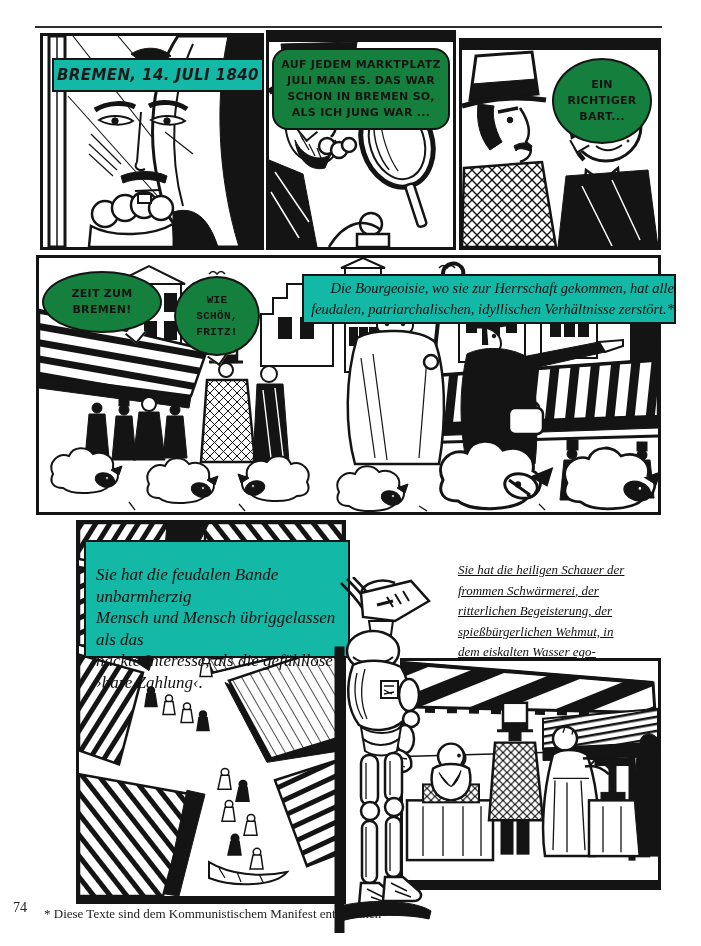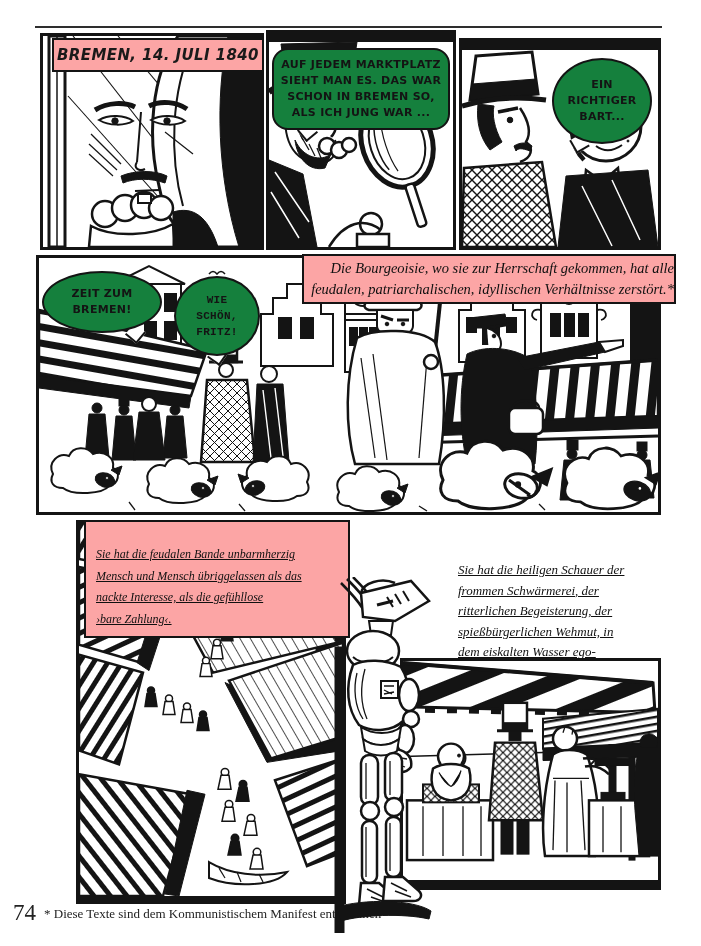--- a/index.html
+++ b/index.html
@@ -2,41 +2,41 @@
 <html><head>
 <meta charset="utf-8">
 <style>
   html,body{margin:0;padding:0;background:#fff;}
   #comic-page{position:relative;width:701px;height:946px;background:#fff;overflow:hidden;
     font-family:"DejaVu Sans",sans-serif;color:#141414;}
   .hairline{position:absolute;left:35px;top:26px;width:627px;border-top:2px solid #2e2e2e;}
   .panel{position:absolute;background:#fff;border:3px solid #141414;box-sizing:border-box;overflow:hidden;}
   .panel svg{display:block;width:100%;height:100%;}
   .thicktop{border-top:12px solid #141414;}
-  .caption-box{position:absolute;background:#fca5a5;border:2px solid #141414;box-sizing:border-box;z-index:5;}
+  .caption-box{position:absolute;background:#14b8a6;border:2px solid #141414;box-sizing:border-box;z-index:5;margin-top:20px;}
   .lettering{font-weight:bold;letter-spacing:.4px;color:#1a1a1a;}
   .serif-cap{font-family:"Liberation Serif","DejaVu Serif",serif;font-style:italic;color:#101010;}
   .bubble{position:absolute;background:#15803d;border:2.5px solid #141414;z-index:6;display:flex;
     flex-direction:column;align-items:center;justify-content:center;text-align:center;box-sizing:border-box;}
   .bubble .ln{font-size:11px;line-height:16px;font-weight:bold;letter-spacing:.3px;white-space:nowrap;}
   .tail{position:absolute;width:13px;height:13px;background:#fff;z-index:5;
     border-left:2.5px solid #141414;border-bottom:2.5px solid #141414;}
   .narr .ln{display:block;}
   #loc-caption{left:52px;top:38px;width:212px;height:34px;display:flex;align-items:center;justify-content:center;
     font-size:15px;font-style:italic;}
   #bubble-marktplatz{left:272px;top:48px;width:178px;height:82px;border-radius:16px;}
   #bubble-bart{left:552px;top:58px;width:100px;height:86px;border-radius:50%;}
   #cap-bourgeoisie{left:302px;top:254px;width:374px;height:50px;display:flex;flex-direction:column;
     align-items:flex-end;justify-content:center;font-size:14.5px;line-height:21px;}
   #bubble-zeit{left:42px;top:271px;width:120px;height:62px;border-radius:50%;}
   #bubble-wie{left:174px;top:276px;width:86px;height:80px;border-radius:50%;font-family:Liberation Mono, monospace;}
-  #cap-bande{left:84px;top:520px;width:266px;height:118px;padding:22px 10px;font-size:12px;line-height:21.5px;text-decoration:underline;}
+  #cap-bande{left:84px;top:520px;width:266px;height:118px;padding:22px 10px;font-size:17px;line-height:21.5px;}
   #text-schauer{position:absolute;left:458px;top:560px;width:215px;font-size:13px;line-height:20.5px;z-index:4;text-decoration:underline;}
   #knight{position:absolute;left:333px;top:577px;width:102px;height:356px;z-index:7;}
-  #page-number{position:absolute;left:13px;top:900px;font-family:"Liberation Serif",serif;font-size:23px;color:#222;}
+  #page-number{position:absolute;left:13px;top:900px;font-family:"Liberation Serif",serif;font-size:14px;color:#222;}
   #footnote{position:absolute;left:44px;top:906px;font-family:"Liberation Serif",serif;font-size:13px;color:#222;}
 </style>
 </head>
 <body>
 
 <div id="comic-page">
   <div class="hairline"></div>
 
   <div class="panel" style="left:40px;top:33px;width:224px;height:217px;">
     <svg viewBox="0 0 218 211" preserveAspectRatio="none">
@@ -116,21 +116,21 @@
         <circle cx="102" cy="182" r="11" fill="#fff" stroke-width="2.5"></circle>
         <rect x="88" y="192" width="32" height="13" fill="#fff" stroke-width="2.5"></rect>
         <path d="M0,118 L34,132 L48,205 L0,205 Z" fill="#141414"></path>
         <path d="M6,130 L40,180 M2,150 L30,196" stroke="#fff" stroke-width="1.5"></path>
         <path d="M60,205 C75,180 95,175 112,188" fill="none" stroke-width="2.5"></path>
       </g>
     </svg>
   </div>
   <div class="bubble" id="bubble-marktplatz">
     <span class="ln">AUF JEDEM MARKTPLATZ</span>
-    <span class="ln">SIEHT MAN ES. DAS WAR</span>
+    <span class="ln">JULI MAN ES. DAS WAR</span>
     <span class="ln">SCHON IN BREMEN SO,</span>
     <span class="ln">ALS ICH JUNG WAR ...</span>
   </div>
   <div class="tail" style="left:300px;top:124px;transform:rotate(-40deg);"></div>
 
   <div class="panel thicktop" style="left:459px;top:38px;width:202px;height:212px;">
     <svg viewBox="0 0 196 197" preserveAspectRatio="none">
       <defs>
         <pattern id="xh3" width="10" height="10" patternUnits="userSpaceOnUse">
           <rect width="10" height="10" fill="#fff"></rect>

